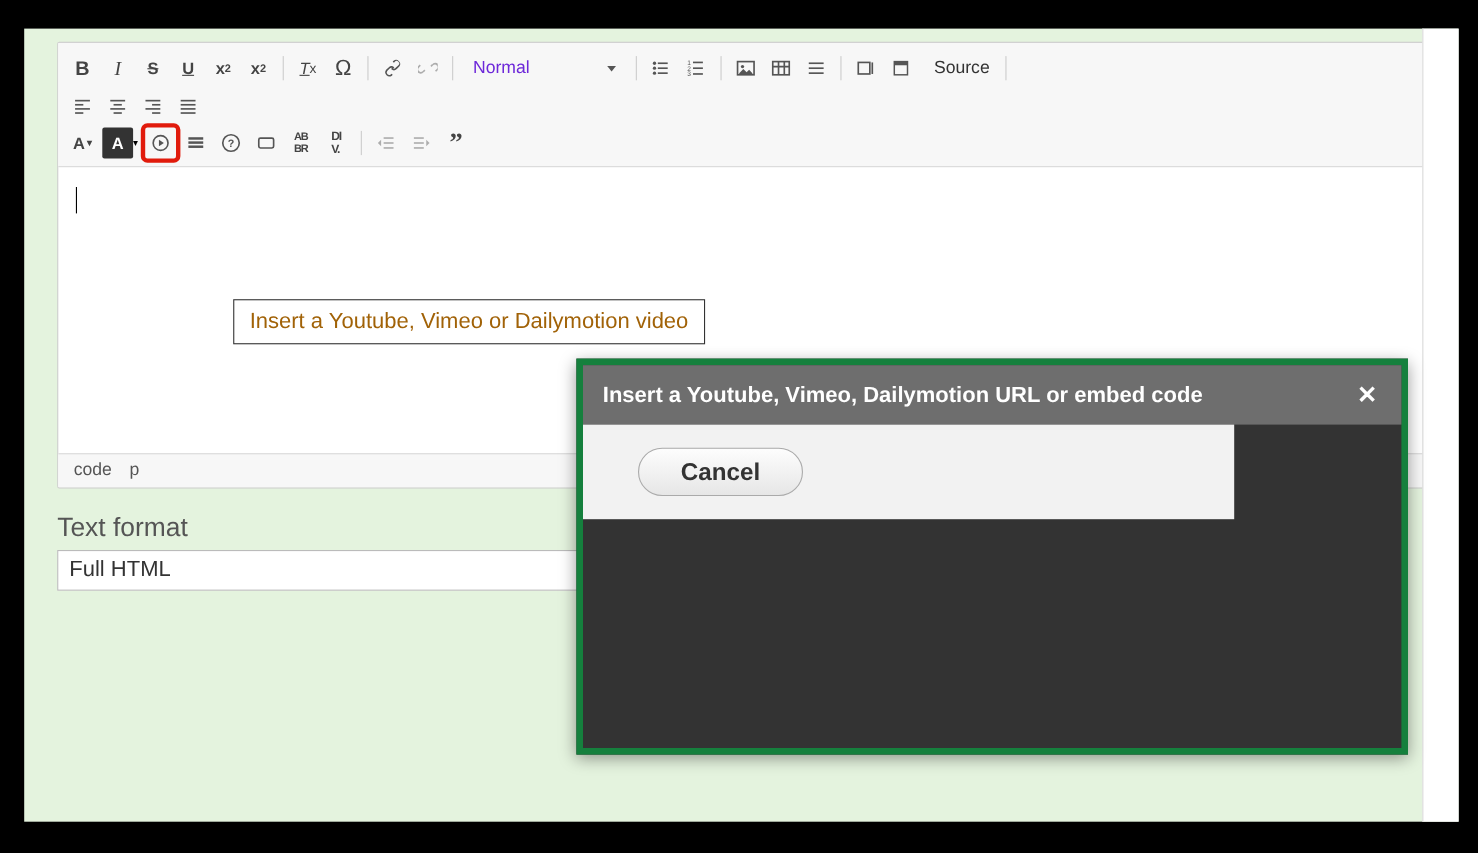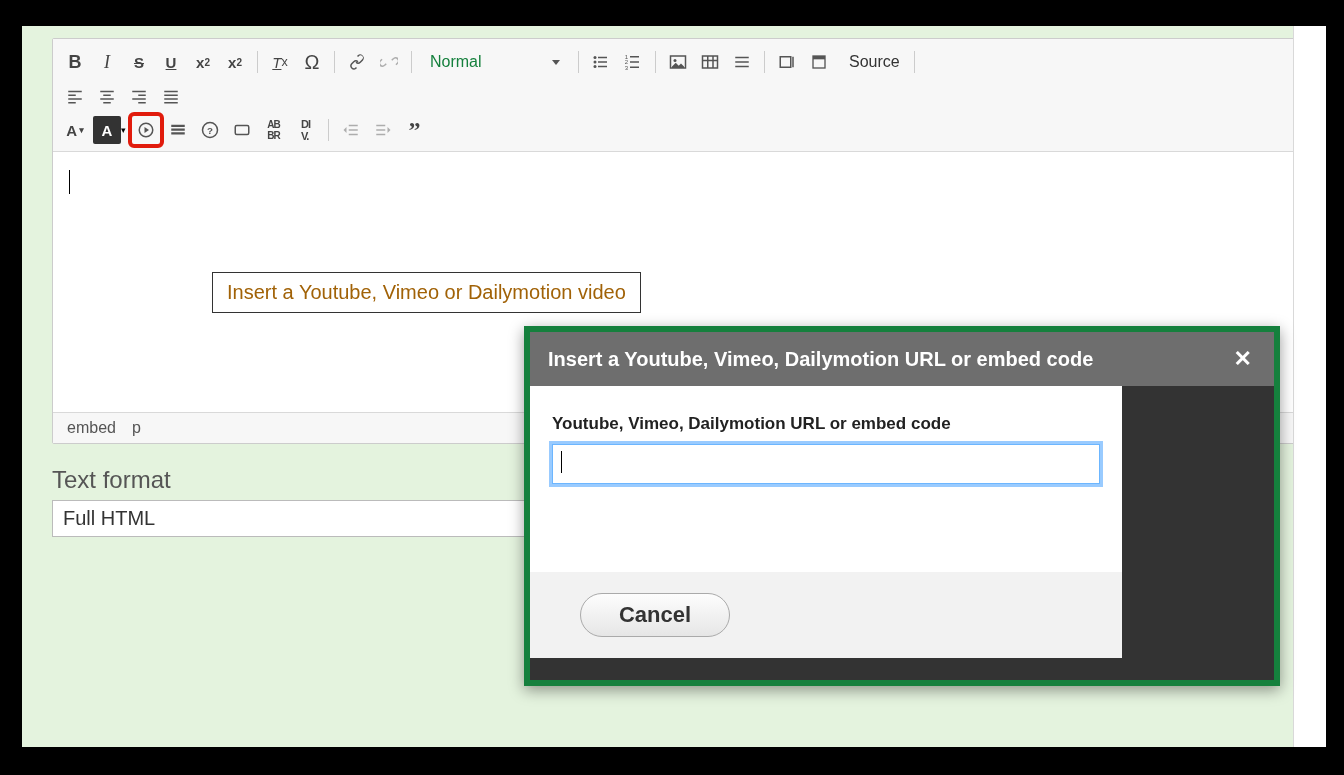--- a/index.html
+++ b/index.html
@@ -66,21 +66,21 @@
     background: #ccc;
     margin: 0 6px;
   }
   .tb-dd {
     display: inline-flex;
     align-items: center;
     height: 28px;
     padding: 0 10px;
     margin: 2px 2px;
     cursor: pointer;
-    color: #15803d;
+    color: #6d28d9;
     font-size: 16px;
     min-width: 150px;
     justify-content: space-between;
   }
   .caret-down {
     width: 0; height: 0;
     border-left: 4px solid transparent;
     border-right: 4px solid transparent;
     border-top: 5px solid #555;
     margin-left: 8px;
@@ -442,42 +442,36 @@
         </span>
         <span class="tb-btn" style="font-size:24px;font-family:Georgia,serif;font-weight:700;">”</span>
       </div>
     </div>
 
     <div class="content-area">
       <span class="text-cursor"></span>
     </div>
 
     <div class="statusbar">
-      <span>embed</span>
+      <span>code</span>
       <span>p</span>
     </div>
   </div>
 
   <div class="tooltip">Insert a Youtube, Vimeo or Dailymotion video</div>
 
   <div class="text-format">
     <div class="tf-label">Text format</div>
     <div class="tf-select">Full HTML</div>
   </div>
 </div>
 
 <div class="dialog-shadow">
   <div class="dialog-head">
     <span>Insert a Youtube, Vimeo, Dailymotion URL or embed code</span>
     <span class="dialog-close">
       <span>✕</span>
     </span>
   </div>
-  <div class="dialog-body">
-    <div class="dlg-label">Youtube, Vimeo, Dailymotion URL or embed code</div>
-    <div class="dlg-input">
-      <span class="dlg-cursor"></span><span></span>
-    </div>
-  </div>
   <div class="dialog-footer">
     <button class="btn-cancel">Cancel</button>
   </div>
 </div>
 
 </body></html>

